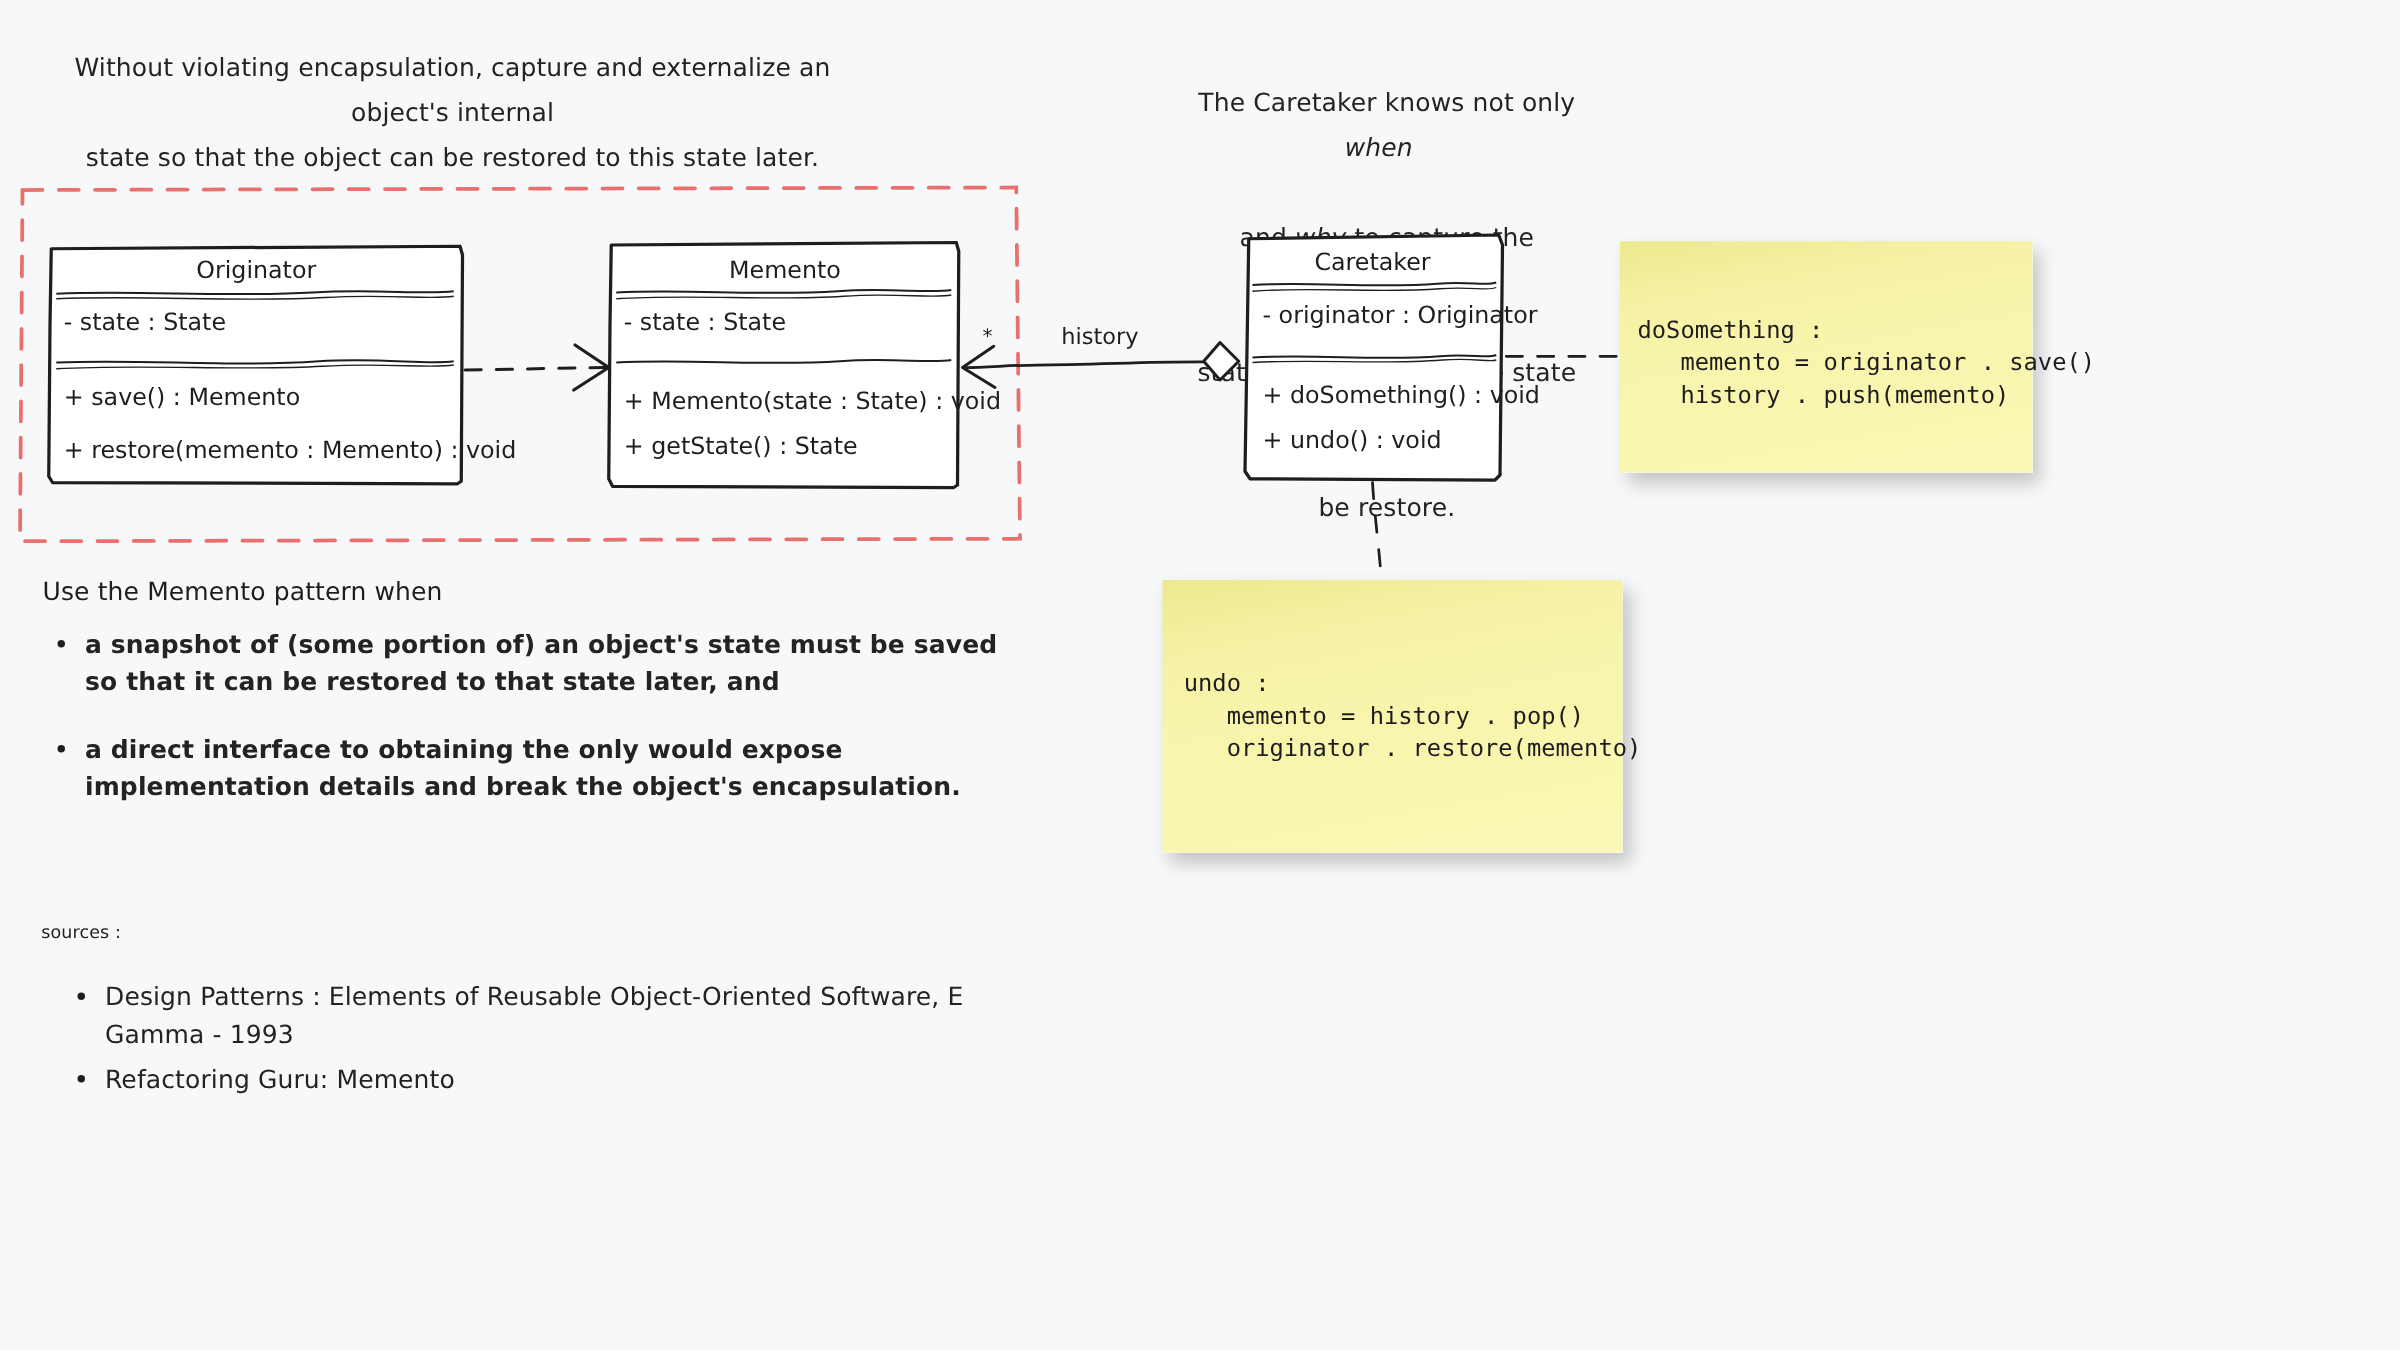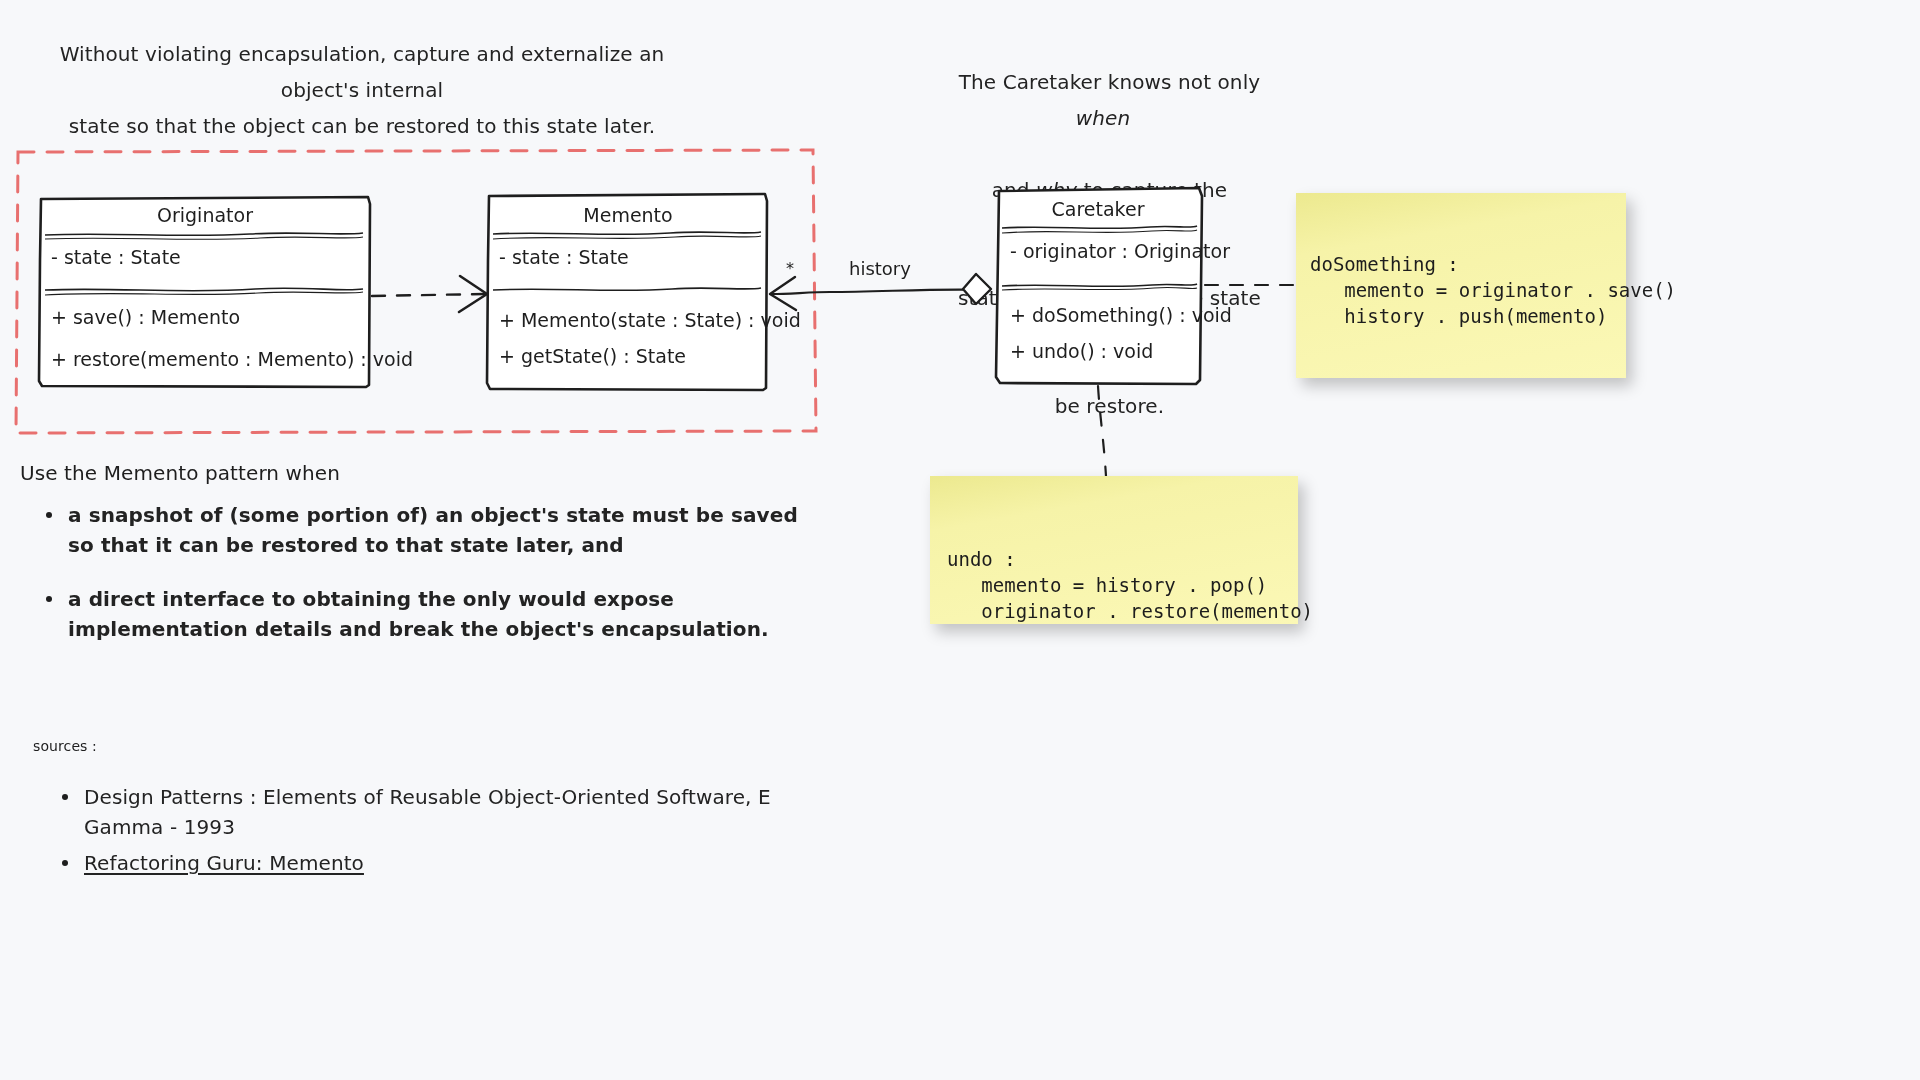--- a/index.html
+++ b/index.html
@@ -13,35 +13,35 @@
   .abs{position:absolute;}
 
   
   .prose{
     font-size:20px;line-height:36px;color:#232323;white-space:pre-wrap;text-align:center;
   }
   #intro-text{left:32px;top:36px;width:660px;}
   #caretaker-note{left:933px;top:28px;width:340px;}
   .it{font-style:italic;}
 
-  #usewhen-title{left:20px;top:458px;font-size:20px;line-height:30px;text-align:center;}
+  #usewhen-title{left:34px;top:458px;font-size:20px;line-height:30px;text-align:center;}
   #usewhen-list{left:34px;top:500px;width:780px;font-weight:bold;}
   ul.bullets{margin:0;padding:0 0 0 34px;list-style:none;}
   ul.bullets>li{
     position:relative;font-size:20px;line-height:30px;margin-bottom:24px;
     color:#232323;
   }
   ul.bullets>li:before{
     content:"";position:absolute;left:-22px;top:12px;width:6px;height:6px;
     border-radius:50%;background:#1e1e1e;
   }
   #sources-title{left:33px;top:738px;font-size:14px;}
   #sources-list{left:50px;top:782px;width:800px;}
   ul.bullets.tight>li{margin-bottom:6px;line-height:30px;}
-  .underline{text-decoration:underline;text-underline-offset:3px;margin-top:36px;}
+  .underline{text-underline-offset:3px;margin-top:36px;}
 
   
   #canvas{position:absolute;left:0;top:0;width:1920px;height:1080px;}
   .boxlabel{
     font-family:"DejaVu Sans",sans-serif;font-size:19px;fill:#1e1e1e;
   }
   .boxtitle{font-size:19px;}
   .edgelabel{font-size:18px;fill:#1e1e1e;}
   .multiplicity{font-size:16px;fill:#1e1e1e;}
 
@@ -50,21 +50,21 @@
     position:absolute;
     background:linear-gradient(170deg,#ece98f 0%,#f6f3a8 26%,#fbf8b6 100%);
     box-shadow:6px 8px 14px rgba(0,0,0,.22);
     font-family:"DejaVu Sans Mono",monospace;
     font-size:19px;line-height:26px;color:#1d1d1d;
     white-space:pre;font-weight:normal;
     padding:0;
   }
   #sticky-dosomething{left:1296px;top:193px;width:330px;height:185px;}
   #sticky-dosomething .code{position:absolute;left:14px;top:58px;}
-  #sticky-undo{left:930px;top:476px;width:368px;height:148px;}
+  #sticky-undo{left:930px;top:464px;width:368px;height:218px;}
   #sticky-undo .code{position:absolute;left:17px;top:70px;}
 </style>
 </head>
 <body>
 
 <div class="abs prose hand" id="intro-text">Without violating encapsulation, capture and externalize an object's internal
 state so that the object can be restored to this state later.</div>
 
 <div class="abs prose hand" id="caretaker-note">
   <span>The Caretaker knows not only </span><span class="it">when</span><br>

